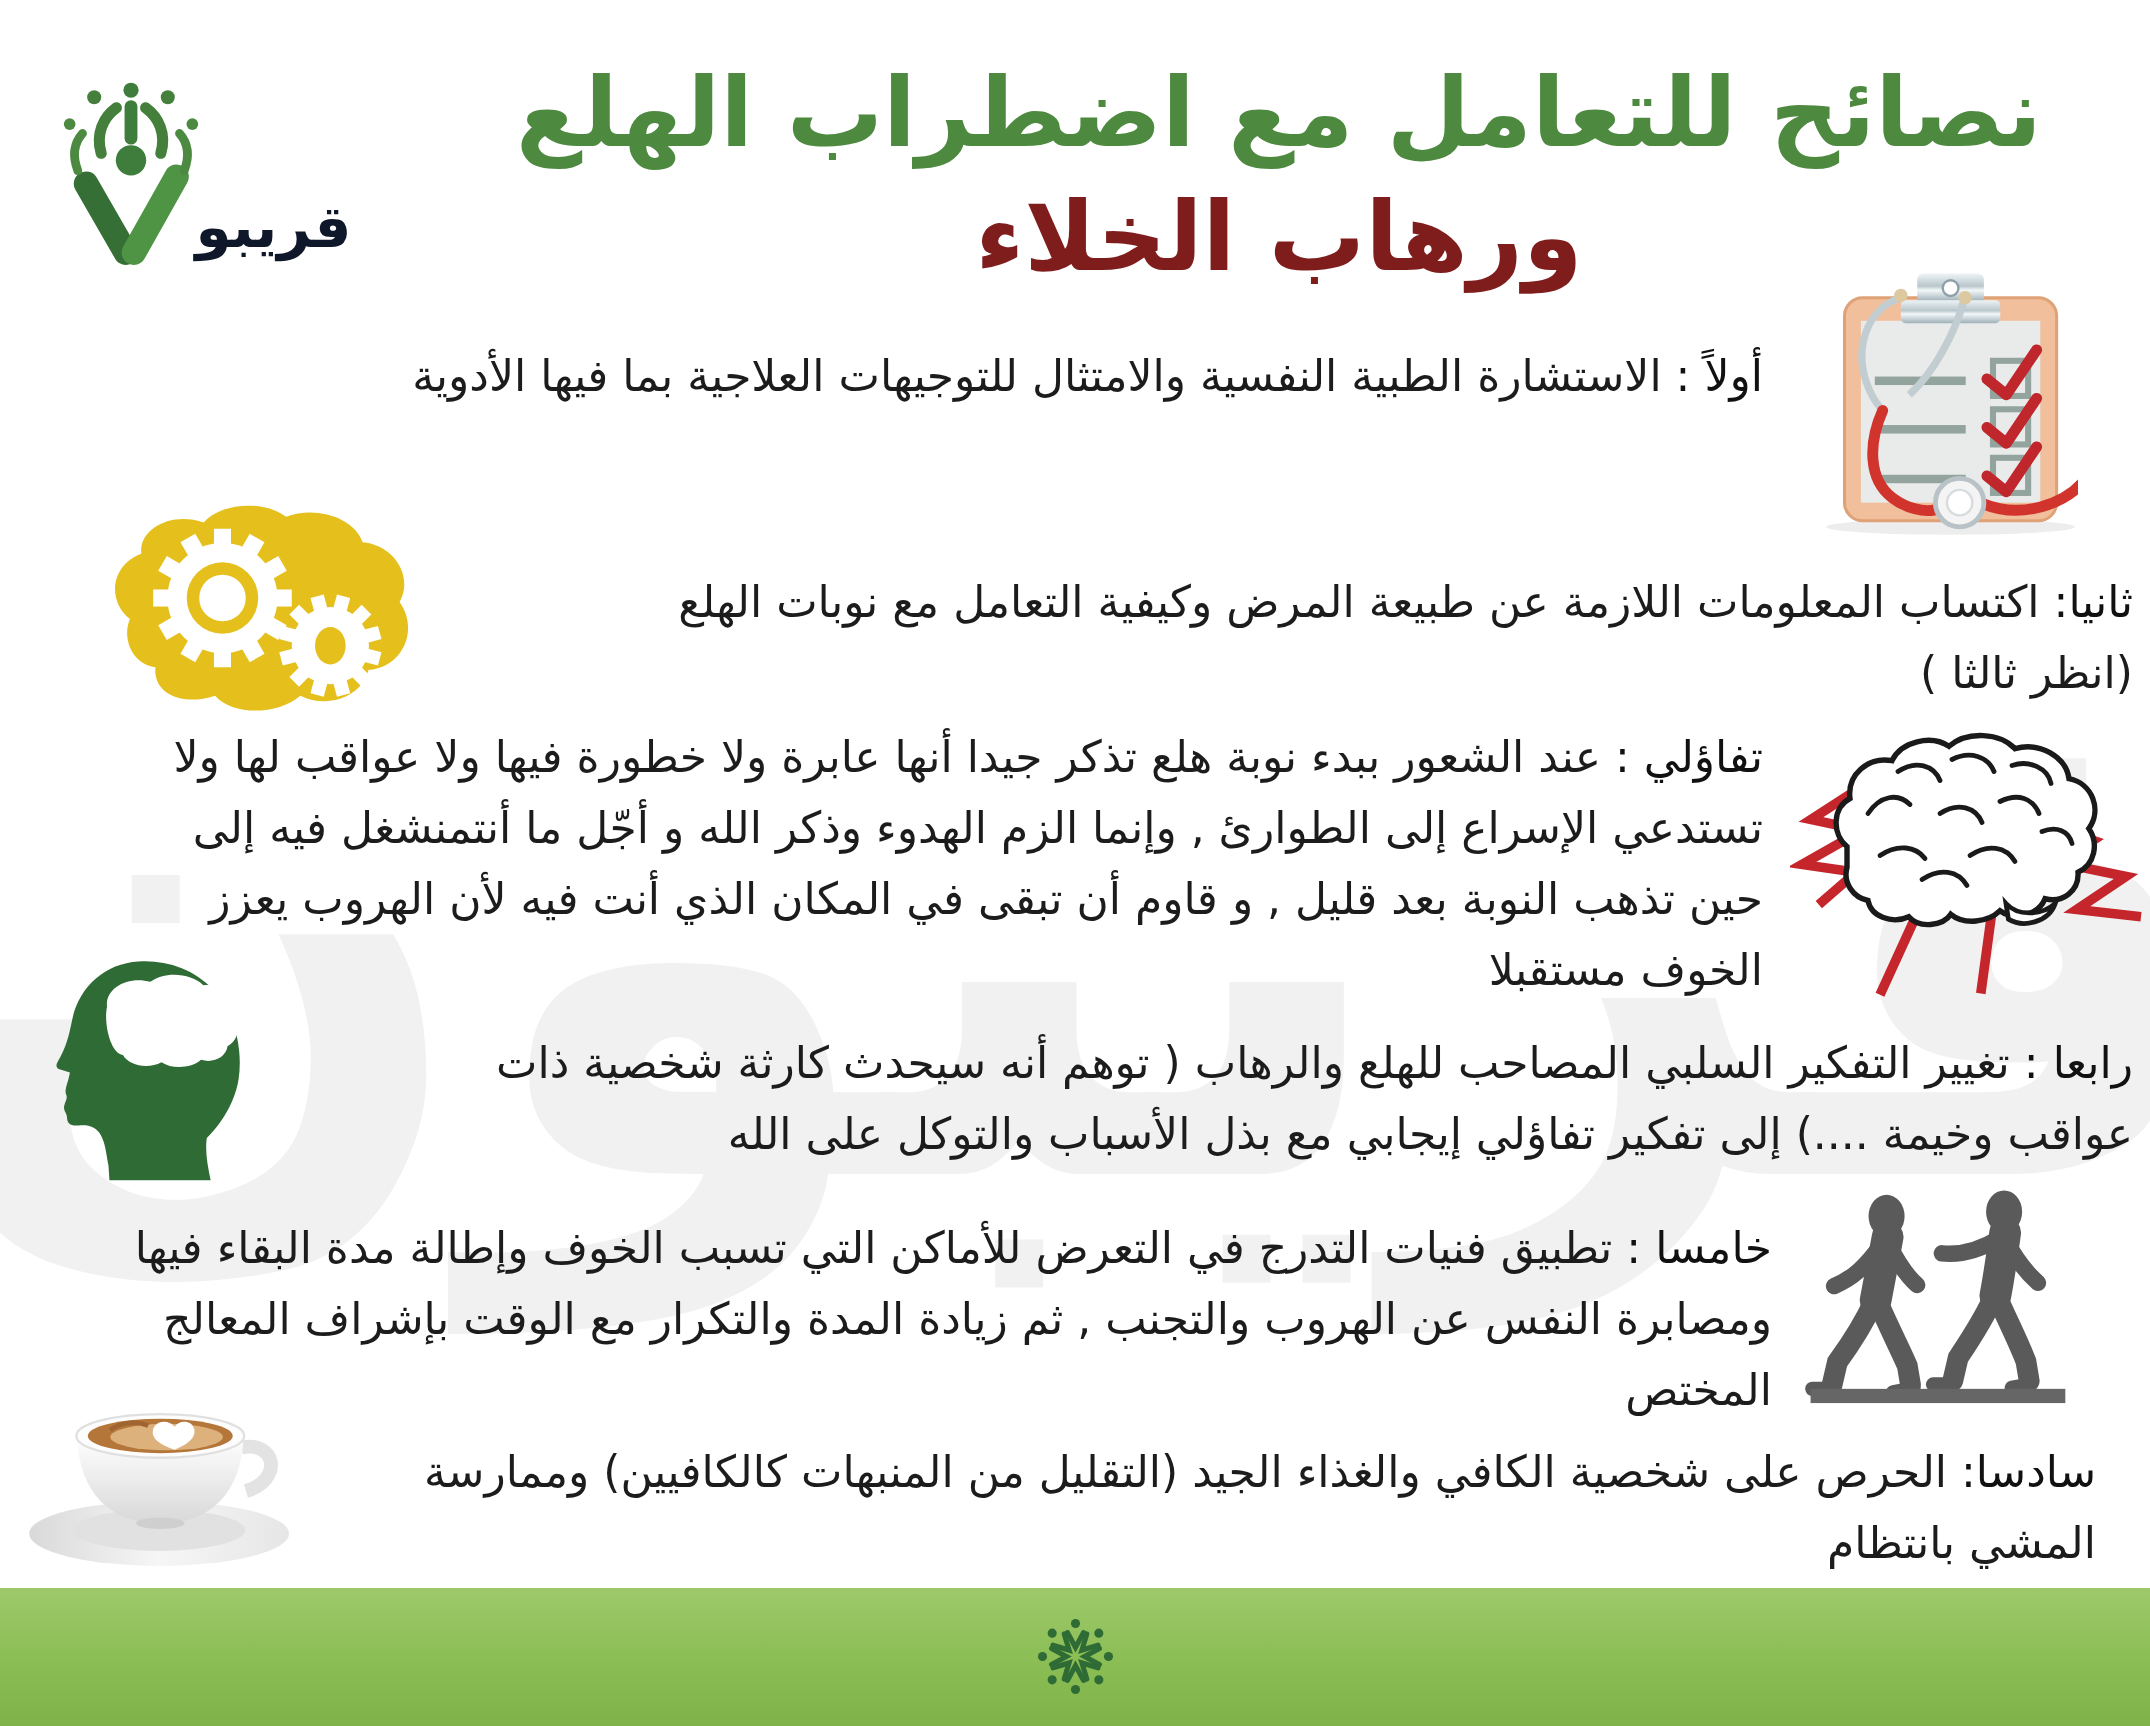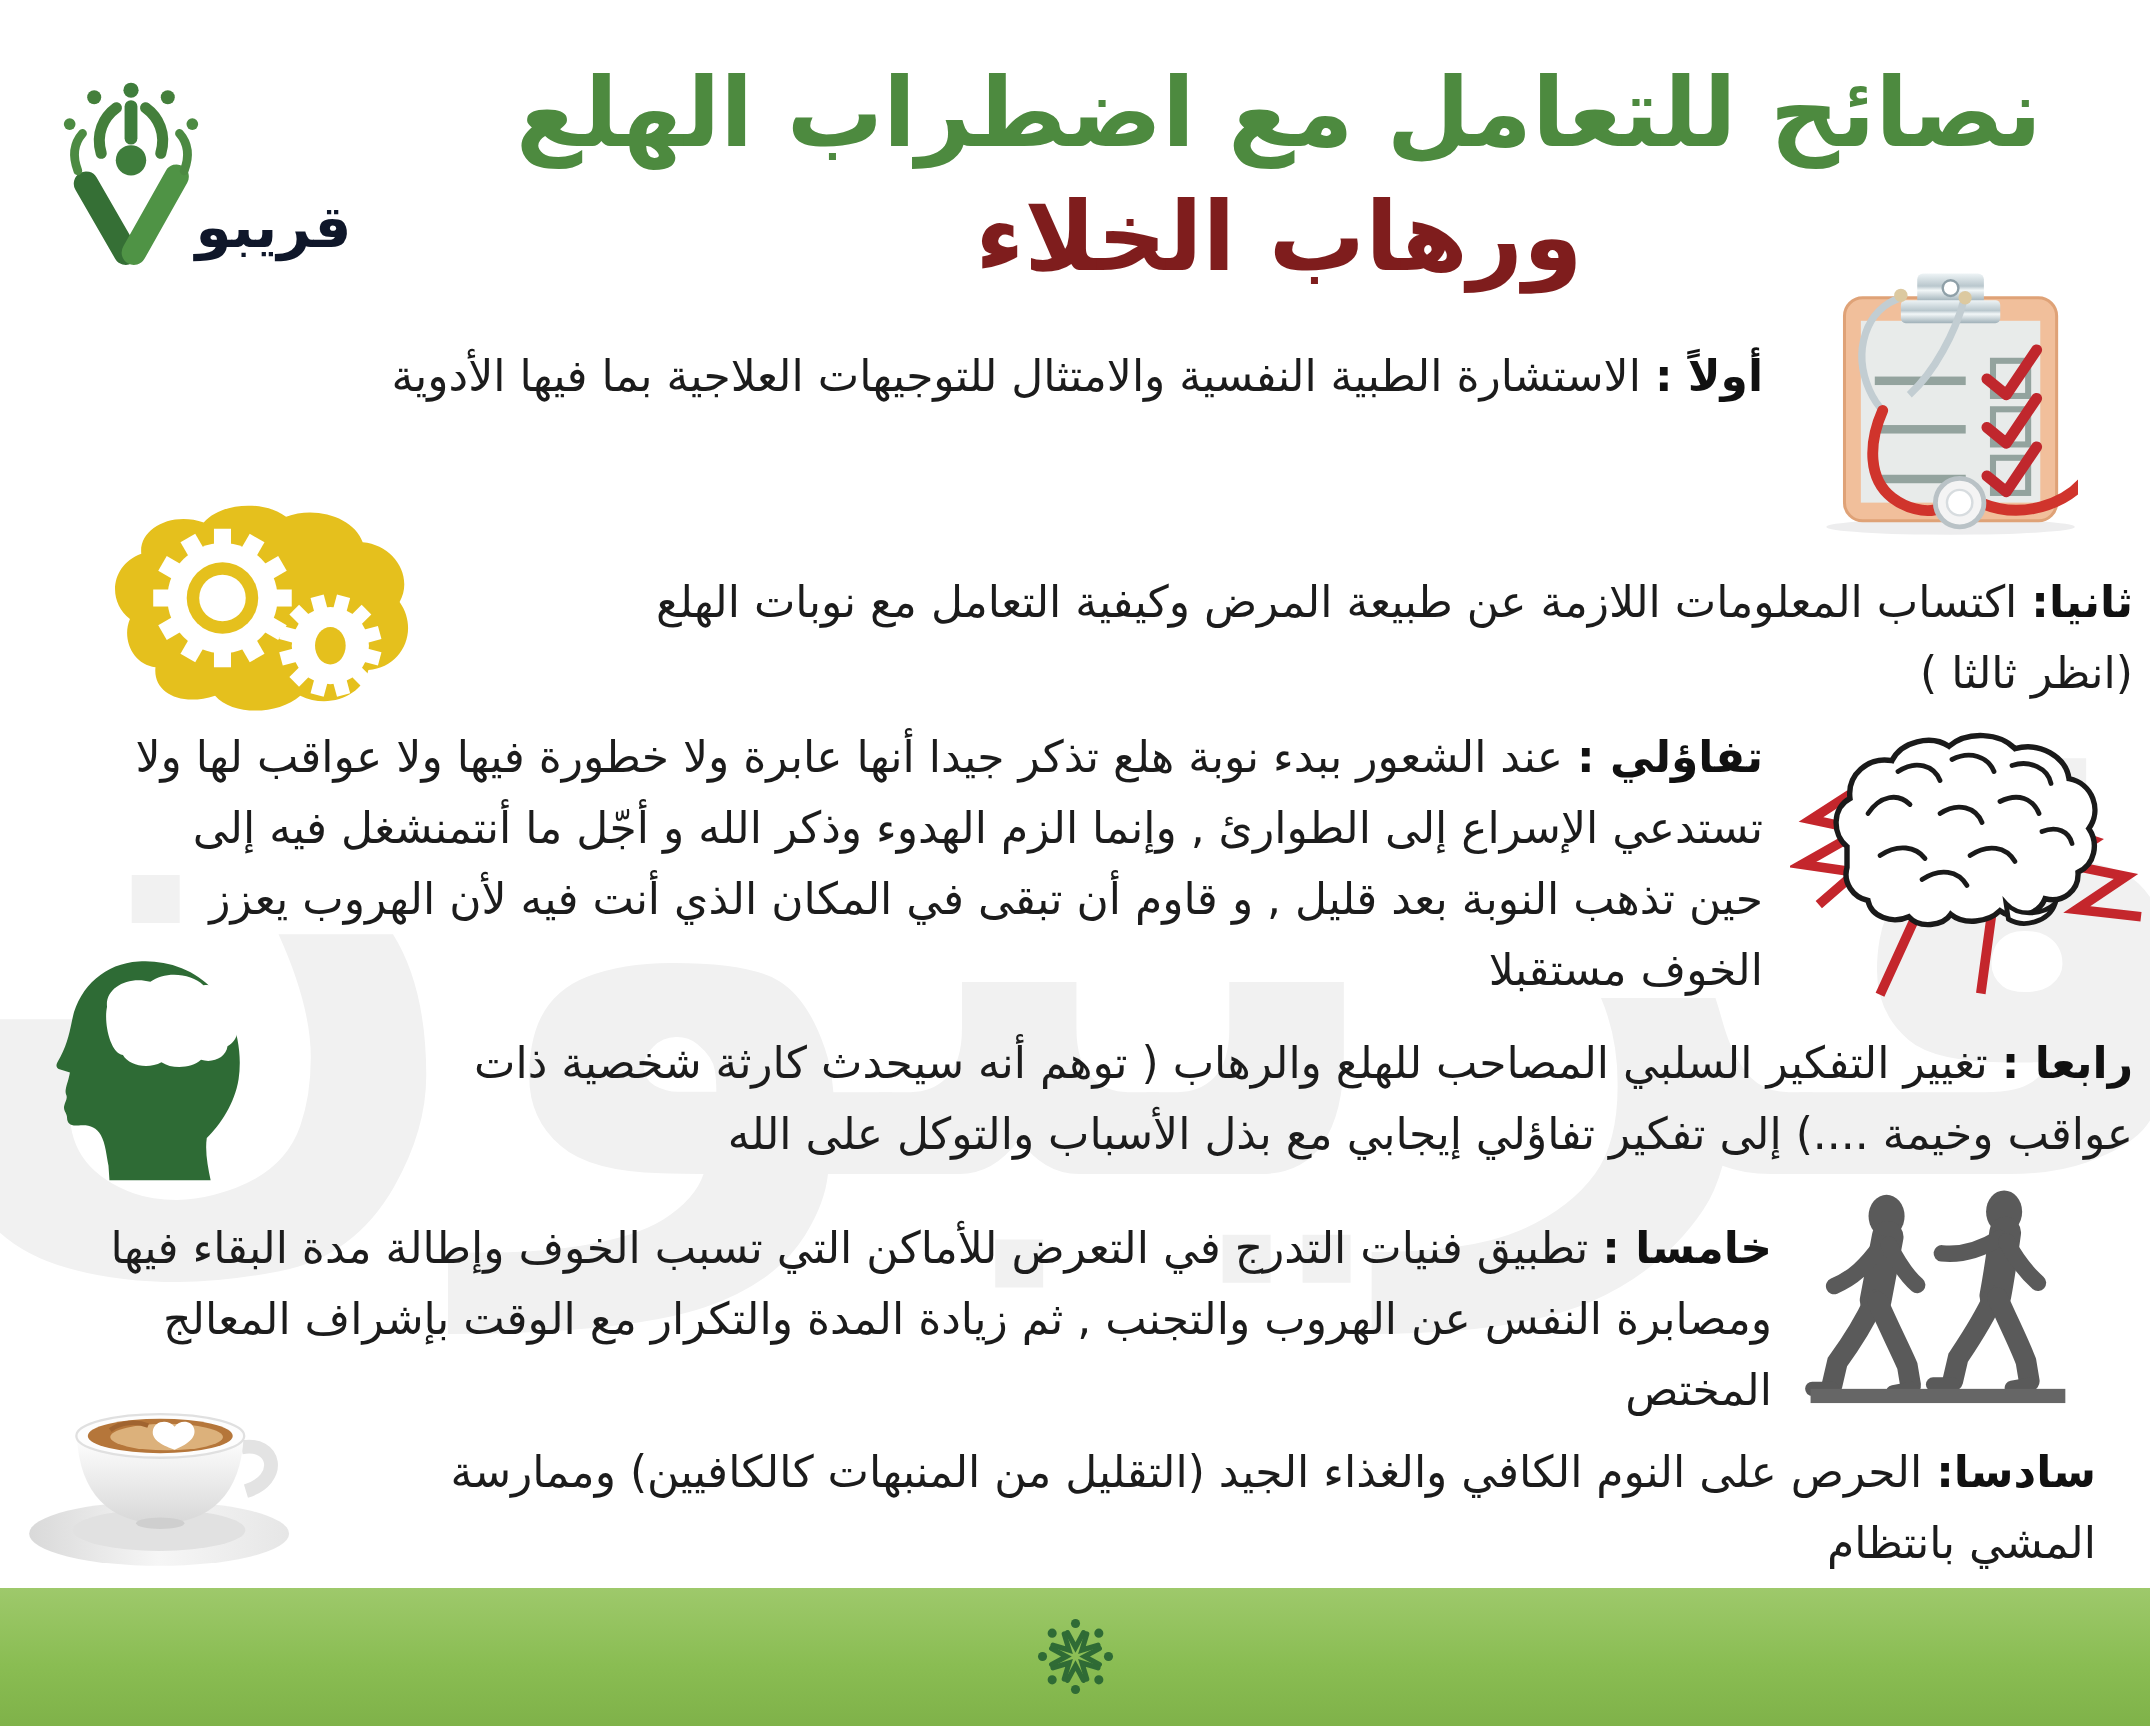--- a/index.html
+++ b/index.html
@@ -12,21 +12,21 @@
   .logo{position:absolute;left:58px;top:72px;display:flex;align-items:flex-end;z-index:2;direction:ltr;}
   .logo svg{display:block;}
   .logo-word{font-size:58px;font-weight:700;color:#0f172a;line-height:1;margin:0 0 16px -8.5px;}
   
   .title{position:absolute;left:437px;right:30px;top:38px;text-align:center;z-index:2;font-weight:700;}
   .title-l1{font-size:96px;line-height:119px;color:#4d8a3f;white-space:nowrap;margin-top:16px;}
   .title-l2{font-size:96px;line-height:119px;color:#7f1d1d;white-space:nowrap;margin-top:4.9px;}
   
   .tip{position:absolute;z-index:2;text-align:right;font-size:44px;color:#1c1c1c;line-height:71px;}
   .tip .line{white-space:nowrap;}
-  .lead{font-weight:700;color:#111;}
+  .lead{font-weight:400;color:#111;}
   .t1{right:388px;top:340px;}
   .t2{right:18px;top:566px;}
   .t3{right:388px;top:721px;}
   .t4{right:18px;top:1027px;}
   .t5{right:379px;top:1212px;}
   .t6{right:55px;top:1436px;}
   
   .icon{position:absolute;z-index:1;}
   .ic1{left:1811px;top:242px;width:267px;height:297px;}
   .ic2{left:76px;top:492px;width:352px;height:237px;}
@@ -240,21 +240,21 @@
           <path d="M-4,105 C18,155 36,190 48,222 L54,258" stroke-width="38"></path>
           <path d="M-86,264 L-122,264" stroke-width="26"></path>
           <path d="M56,264 L22,270" stroke-width="26"></path>
         </g>
       </g>
       <rect x="6" y="404" width="466" height="26" fill="#666666"></rect>
     </svg>
   </div>
 
   <div class="tip t6">
-    <div class="line"><span class="lead">سادسا:</span> <span>الحرص على النوم الكافي والغذاء الجيد (التقليل من المنبهات كالكافيين) وممارسة</span></div>
+    <div class="line"><span class="lead">سادسا:</span> <span>الحرص على شخصية الكافي والغذاء الجيد (التقليل من المنبهات كالكافيين) وممارسة</span></div>
     <div class="line">المشي بانتظام</div>
   </div>
   <div class="icon ic6">
     <svg width="276" height="182" viewBox="0 0 480 310">
       <defs>
         <linearGradient id="cupG" x1="0" y1="0" x2="0" y2="1">
           <stop offset="0" stop-color="#ffffff"></stop>
             <stop offset="1" stop-color="#d8d8d8"></stop>
         </linearGradient>
         <linearGradient id="sauG" x1="0" y1="0" x2="1" y2="0">

